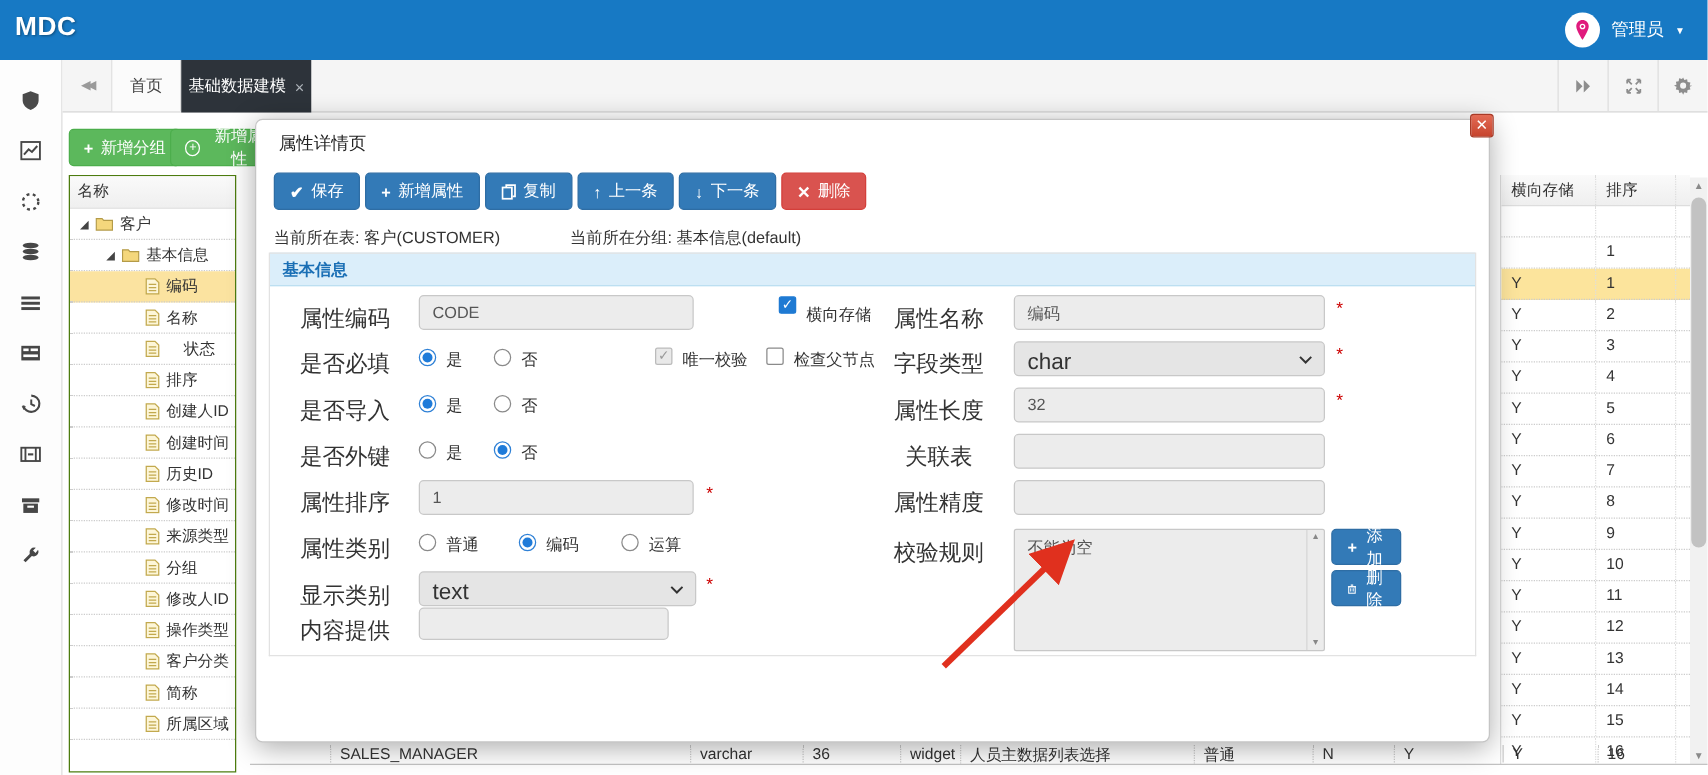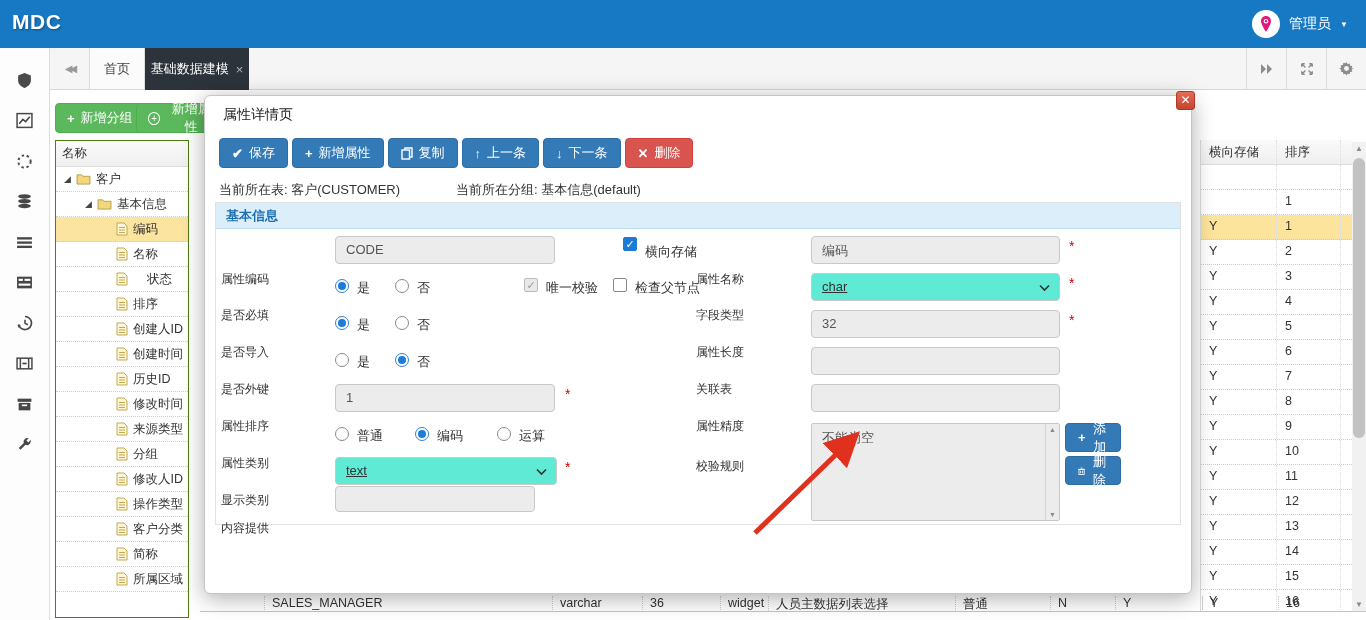--- a/index.html
+++ b/index.html
@@ -74,25 +74,25 @@
     text-align:center; line-height:17px; cursor:pointer; }
   .btn { height:30px; border-radius:4px; background:#337ab7; border:1px solid #2e6da4; color:#fff; font-size:13px;
     display:inline-flex; align-items:center; gap:6px; padding:0 12px; cursor:pointer; }
   .btn.red { background:#d9534f; border-color:#d43f3a; }
   .btn b { font-weight:bold; }
   .m-toolbar { position:absolute; left:14px; top:42px; display:flex; gap:4px; }
   .ctx { position:absolute; top:85px; font-size:13px; color:#333; }
   .panel { position:absolute; left:10px; top:106px; width:966px; height:323px; border:1px solid #e2e2e2; border-top:none; }
   .panel-hd { height:27px; background:#dbeefa; border-bottom:1px solid #bcdff1; color:#1a6fb5; font-weight:bold;
     font-size:13px; display:flex; align-items:center; padding-left:10px; border-top:1px solid #e2e2e2; }
-  .flabel { position:absolute; width:110px; text-align:left; font-size:12px; color:#333;margin-top:28px; }
+  .flabel { position:absolute; width:110px; text-align:center; font-size:18px; color:#333; }
   .tinput { position:absolute; height:28px; background:#ececec; border:1px solid #c8c8c8; border-radius:4px;
     font-size:13px; color:#555; padding:5px 0 0 10px; }
-  .tsel { position:absolute; height:28px; background:#5eead4; border:1px solid #c8c8c8; border-radius:4px;
-    font-size:13px; color:#333; padding:5px 0 0 10px; cursor:pointer;text-decoration:underline; }
+  .tsel { position:absolute; height:28px; background:#e5e5e5; border:1px solid #c8c8c8; border-radius:4px;
+    font-size:18px; color:#333; padding:5px 0 0 10px; cursor:pointer; }
   .tsel svg { position:absolute; right:9px; top:10px; }
   .star { position:absolute; color:#cc0000; font-size:14px; }
   .radio { position:absolute; width:14px; height:14px; border:1px solid #8a8a8a; border-radius:50%; background:#fff; cursor:pointer; }
   .radio.on { border-color:#2f81d6; }
   .radio.on::after { content:""; position:absolute; left:2px; top:2px; width:8px; height:8px; border-radius:50%; background:#1f7bd9; }
   .opt { position:absolute; font-size:13px; color:#333; }
   .cb { position:absolute; width:14px; height:14px; border:1px solid #8a8a8a; border-radius:2px; background:#fff;
     font-size:11px; line-height:13px; text-align:center; color:#fff; cursor:pointer; }
   .cb.on { background:#1e7ad3; border-color:#1e7ad3; }
   .cb.dis { background:#e9e9e9; border-color:#bbb; color:#9a9a9a; }

